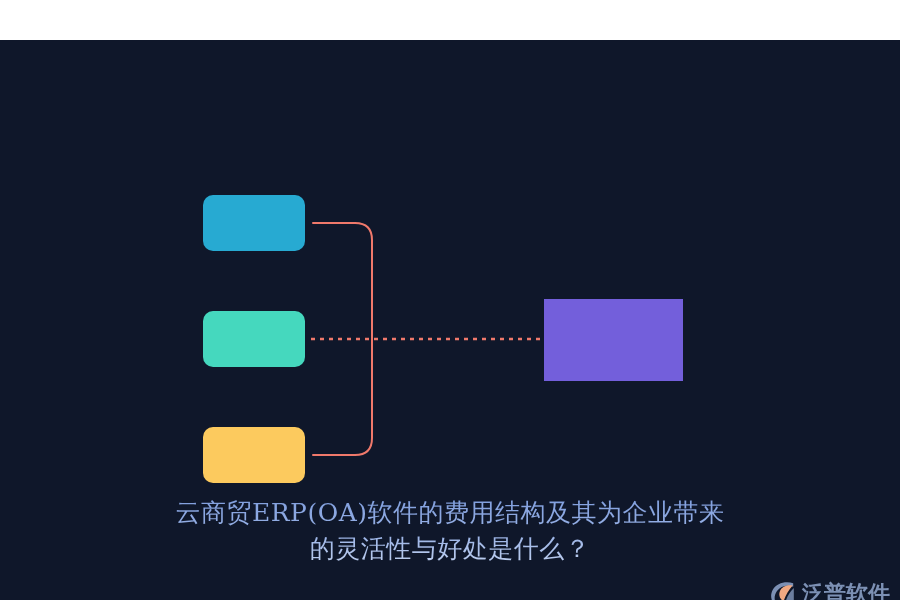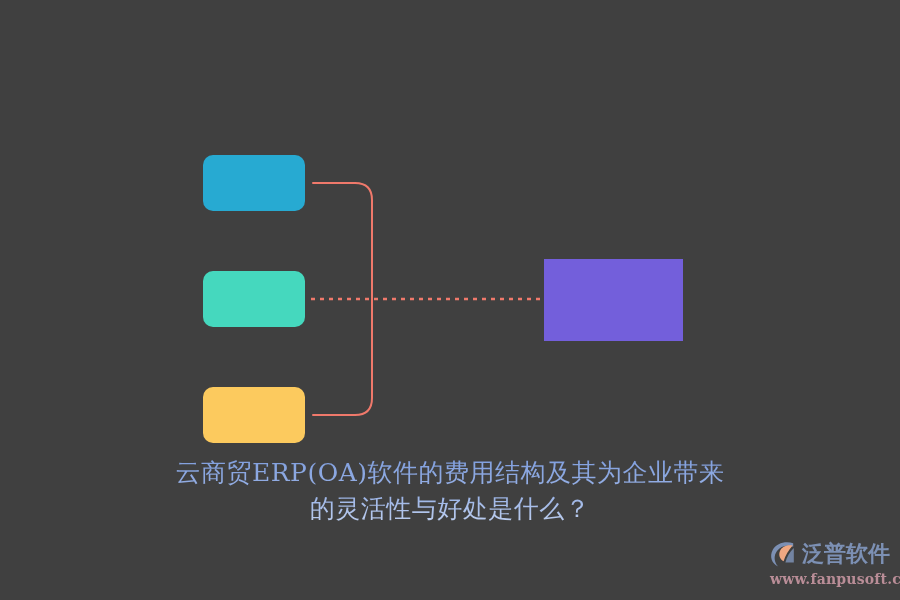--- a/index.html
+++ b/index.html
@@ -11,21 +11,22 @@
     width: 900px;
     height: 600px;
     position: relative;
     overflow: hidden;
     font-family: "Liberation Sans", "DejaVu Sans", sans-serif;
   }
 
   #canvas {
     position: absolute;
     inset: 0;
-    background: #404040;
+    background: #0f172a;
+    margin-top: 40px;
   }
 
   
   .node {
     position: absolute;
     box-sizing: border-box;
   }
   .node-rounded { border-radius: 10px; }
   .node-square  { border-radius: 0; }
 

